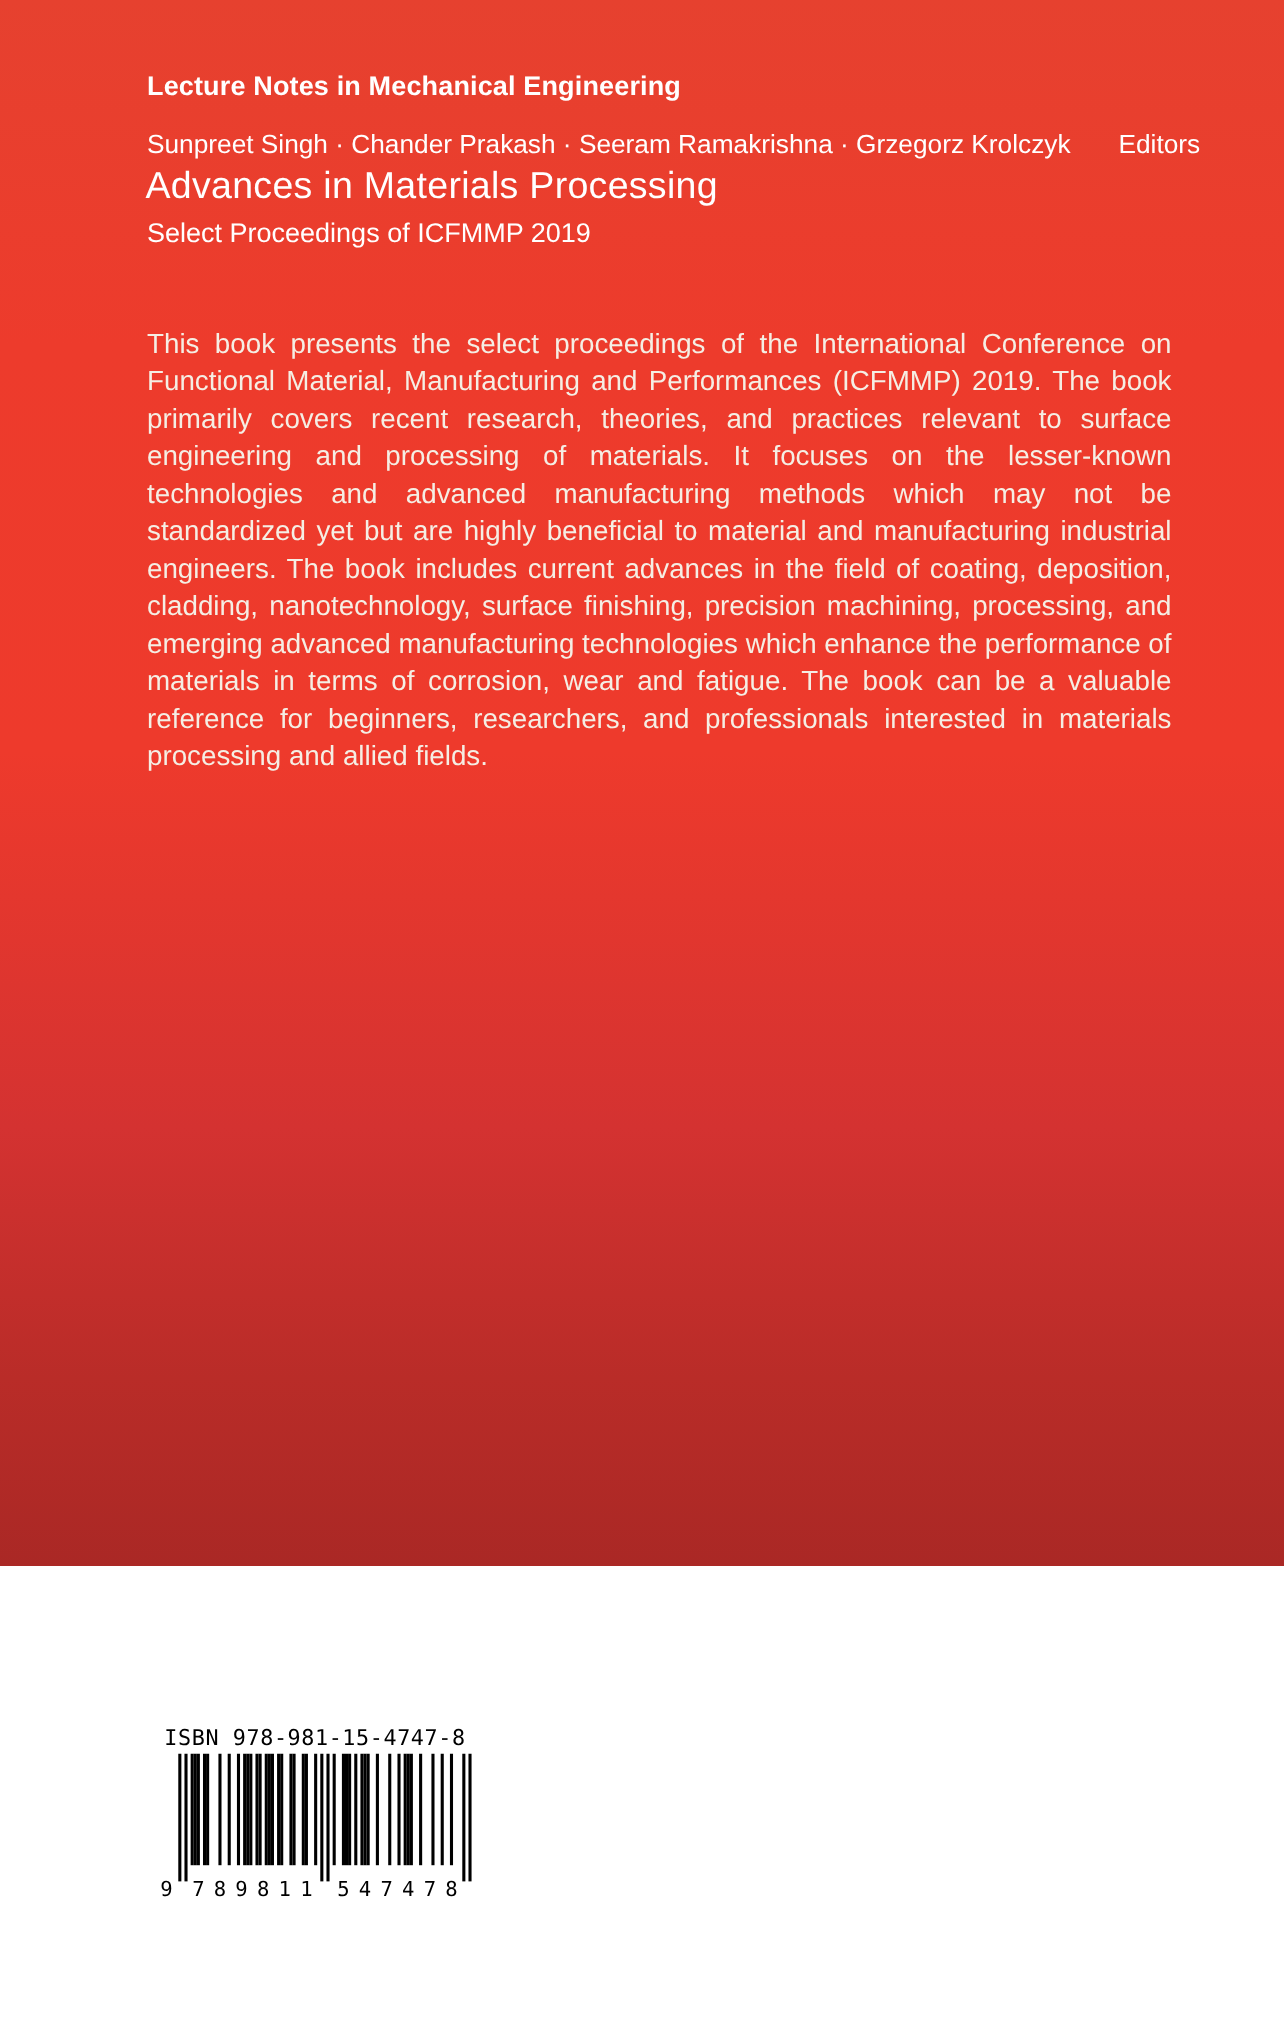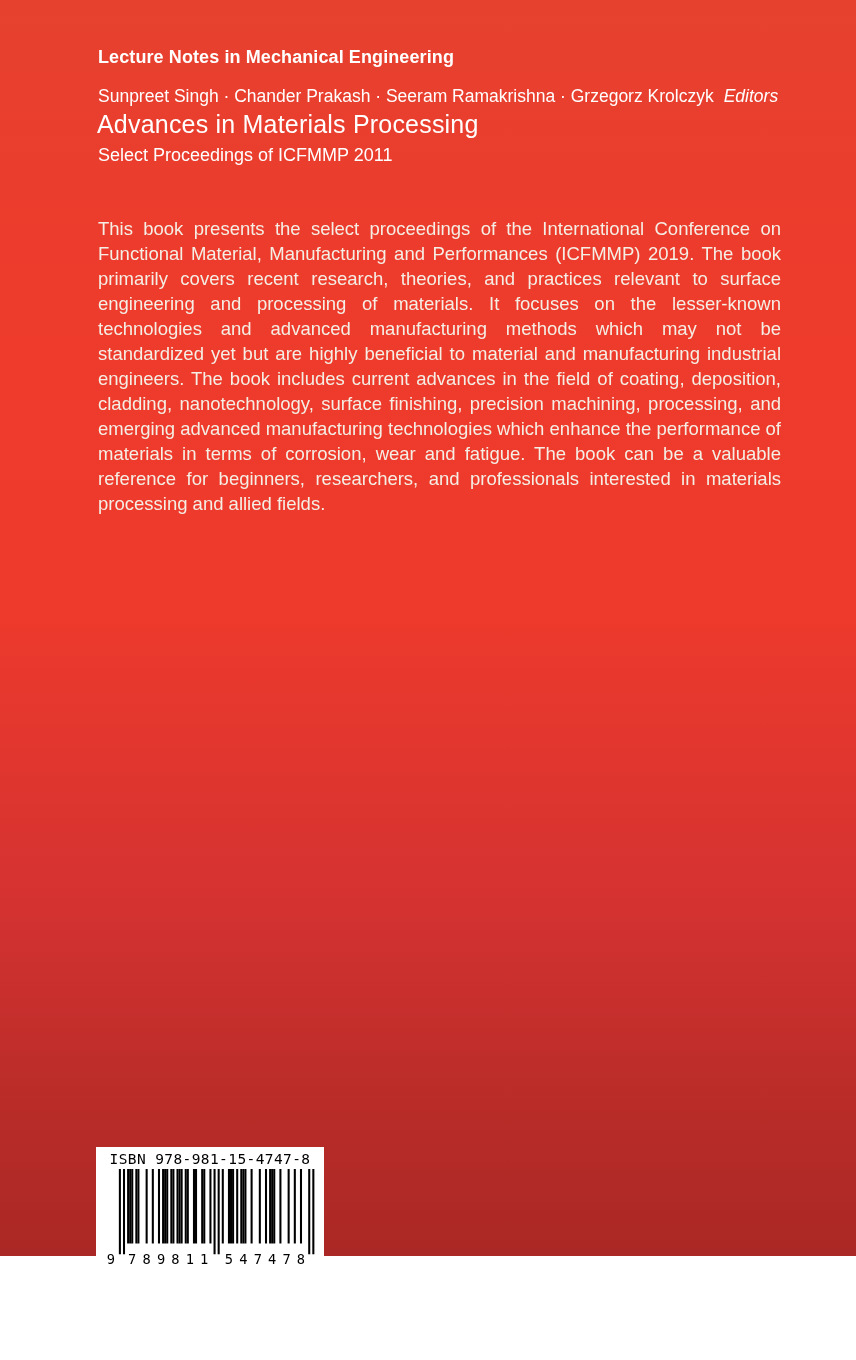--- a/index.html
+++ b/index.html
@@ -4,21 +4,21 @@
 <style>
   * { margin: 0; padding: 0; box-sizing: border-box; }
   html, body { width: 856px; height: 1360px; }
   body {
     font-family: "Liberation Sans", sans-serif;
     overflow: hidden;
   }
   .cover {
     position: relative;
     width: 856px;
-    height: 1256px;
+    height: 1044px;
     background: linear-gradient(to bottom,
       #e6412f 0%,
       #ed3b2c 22%,
       #ee3a2c 48%,
       #d43231 72%,
       #b92c28 88%,
       #aa2825 100%);
     color: #ffffff;
   }
   .series-title {
@@ -30,22 +30,21 @@
     letter-spacing: 0.1px;
   }
   .editors-line {
     position: absolute;
     left: 98px;
     top: 86px;
     font-size: 17.5px;
     white-space: nowrap;
   }
   .editors-label {
-    font-style: italic;
-    margin-left: 10px;
+    margin-left: 32px;
   }
   .book-title {
     position: absolute;
     left: 97px;
     top: 110px;
     font-size: 25px;
     font-weight: normal;
     letter-spacing: 0.2px;
     text-align: center;
   }
@@ -113,21 +112,21 @@
 <div class="cover">
 
   <div class="series-title">Lecture Notes in Mechanical Engineering</div>
 
   <div class="editors-line">
     <span id="authors-names">Sunpreet Singh · Chander Prakash · Seeram Ramakrishna · Grzegorz Krolczyk</span><span class="editors-label">Editors</span>
   </div>
 
   <div class="book-title">Advances in Materials Processing</div>
 
-  <div class="book-subtitle">Select Proceedings of ICFMMP 2011</div>
+  <div class="book-subtitle">Select Proceedings of ICFMMP 2019</div>
 
   <div class="description">This book presents the select proceedings of the International Conference on Functional Material, Manufacturing and Performances (ICFMMP) 2019. The book primarily covers recent research, theories, and practices relevant to surface engineering and processing of materials. It focuses on the lesser-known technologies and advanced manufacturing methods which may not be standardized yet but are highly beneficial to material and manufacturing industrial engineers. The book includes current advances in the field of coating, deposition, cladding, nanotechnology, surface finishing, precision machining, processing, and emerging advanced manufacturing technologies which enhance the performance of materials in terms of corrosion, wear and fatigue. The book can be a valuable reference for beginners, researchers, and professionals interested in materials processing and allied fields.</div>
 
   <div class="barcode-panel">
     <div class="isbn-label">ISBN 978-981-15-4747-8</div>
     <svg id="ean13" class="barcode-svg" width="210" height="98" viewBox="0 0 214 100">
         <rect x="14.00" y="0" width="2.10" height="87" fill="#000000"></rect>
         <rect x="18.20" y="0" width="2.10" height="87" fill="#000000"></rect>
         <rect x="22.40" y="0" width="2.10" height="76" fill="#000000"></rect>
         <rect x="24.50" y="0" width="2.10" height="76" fill="#000000"></rect>

